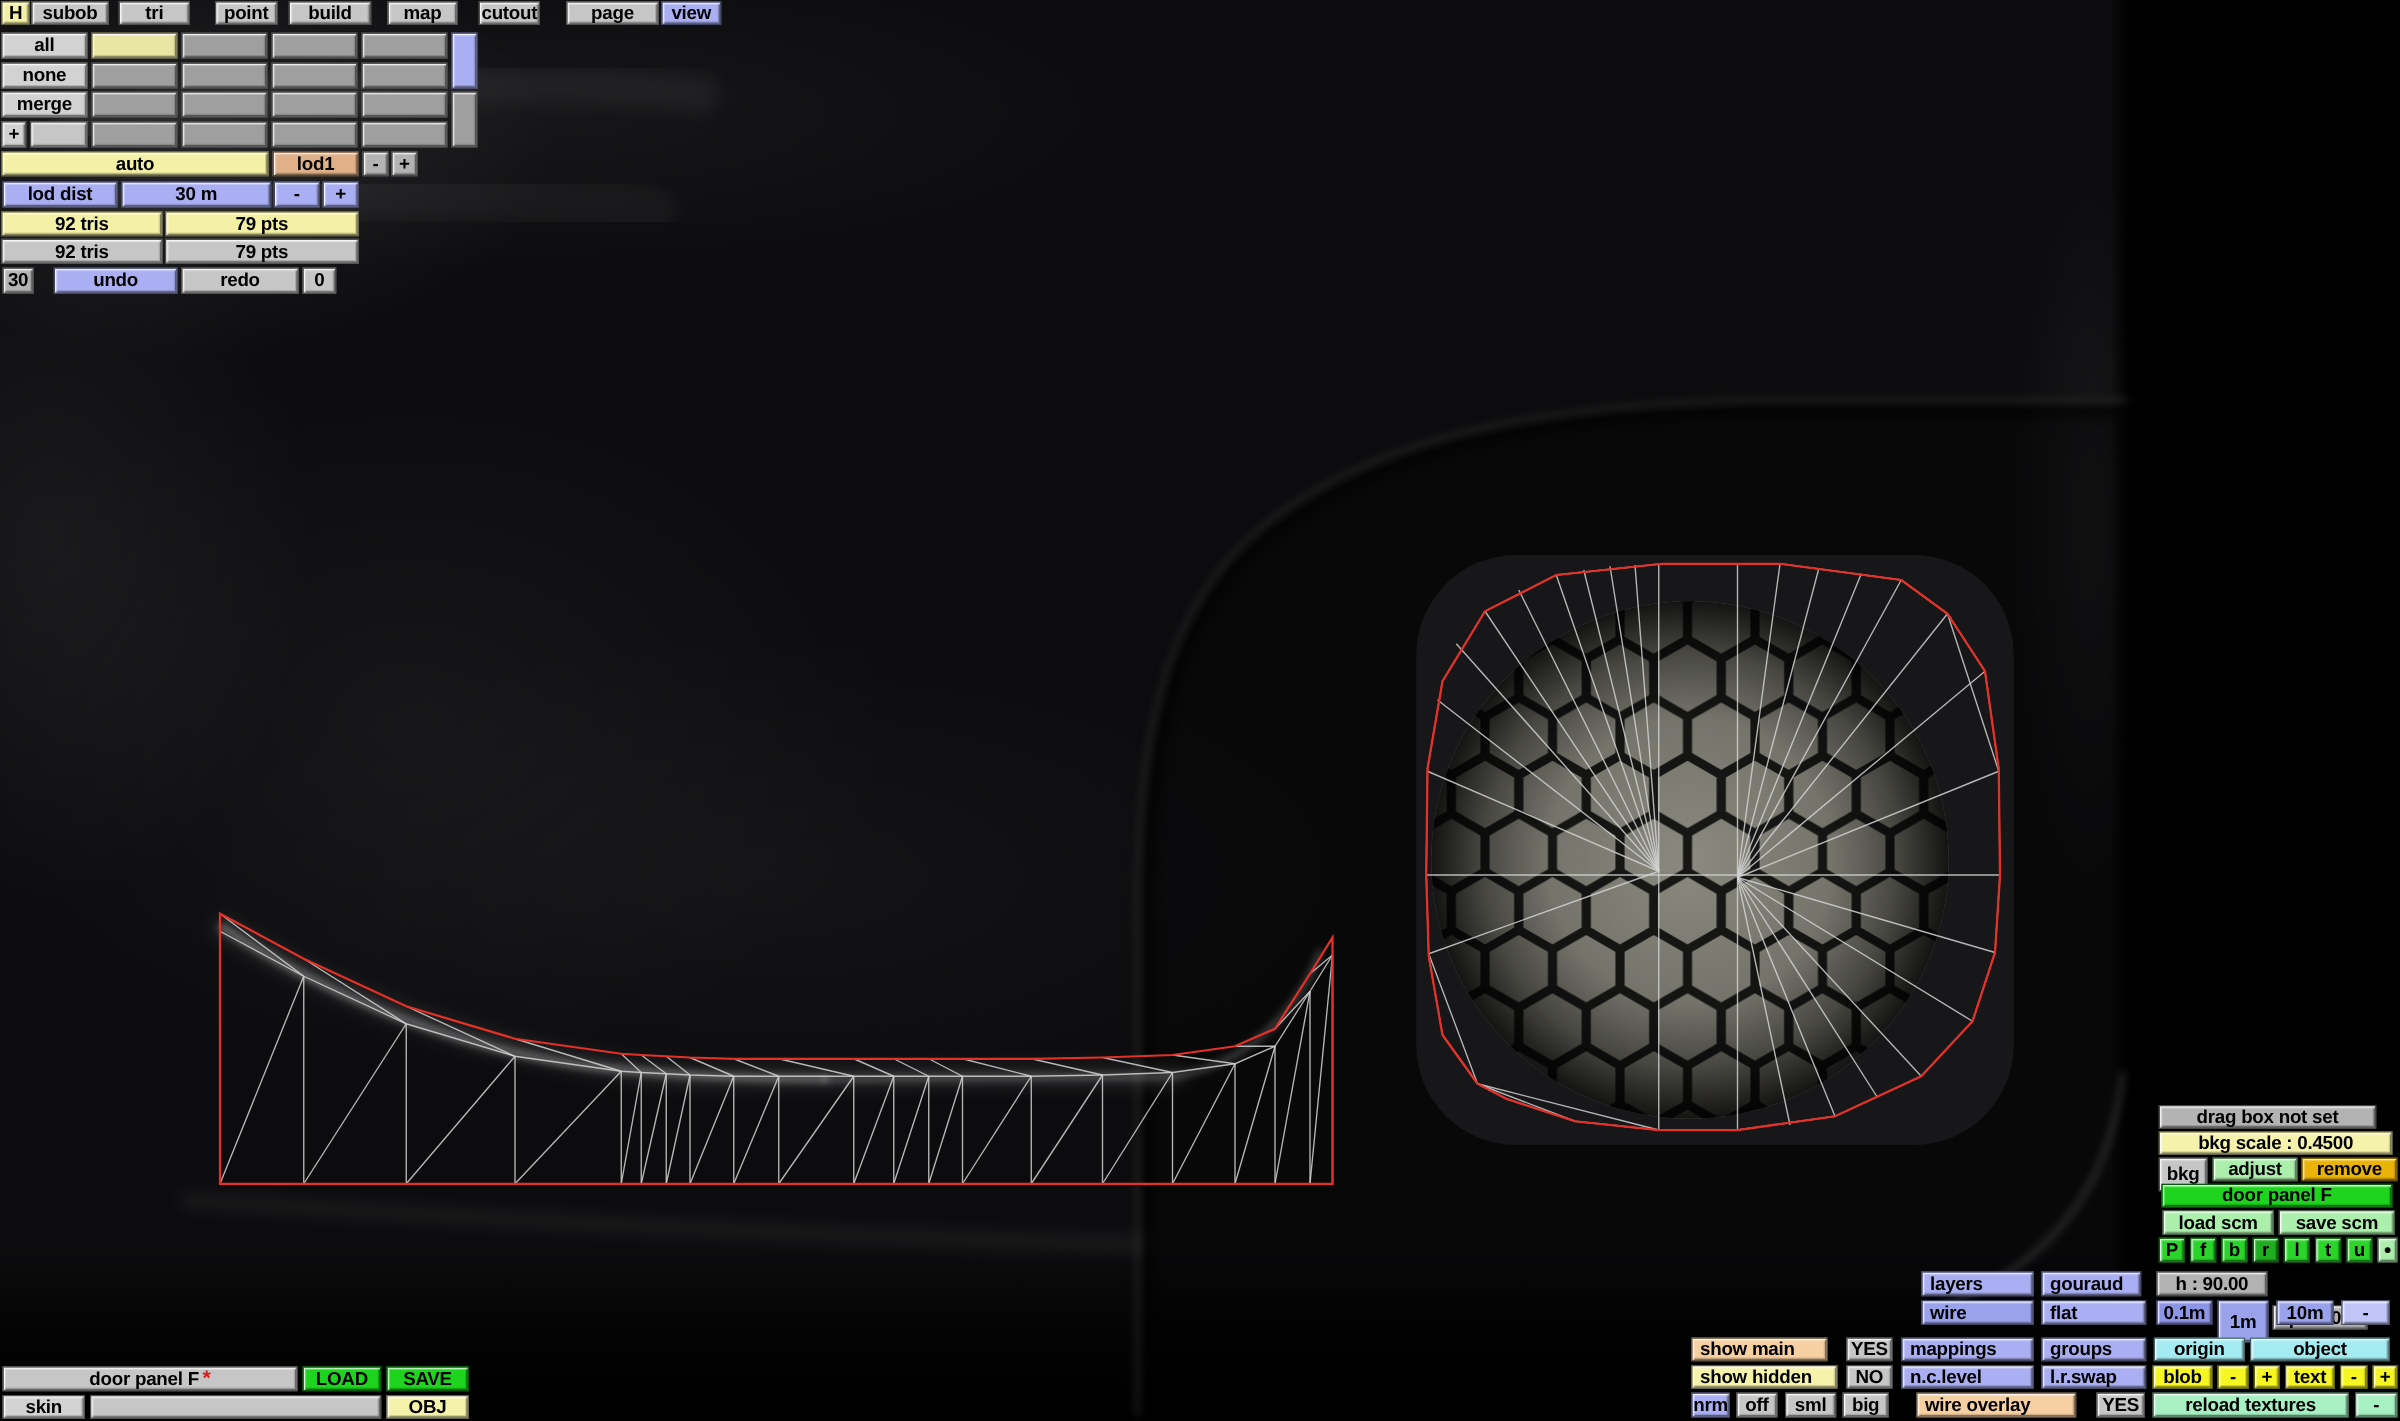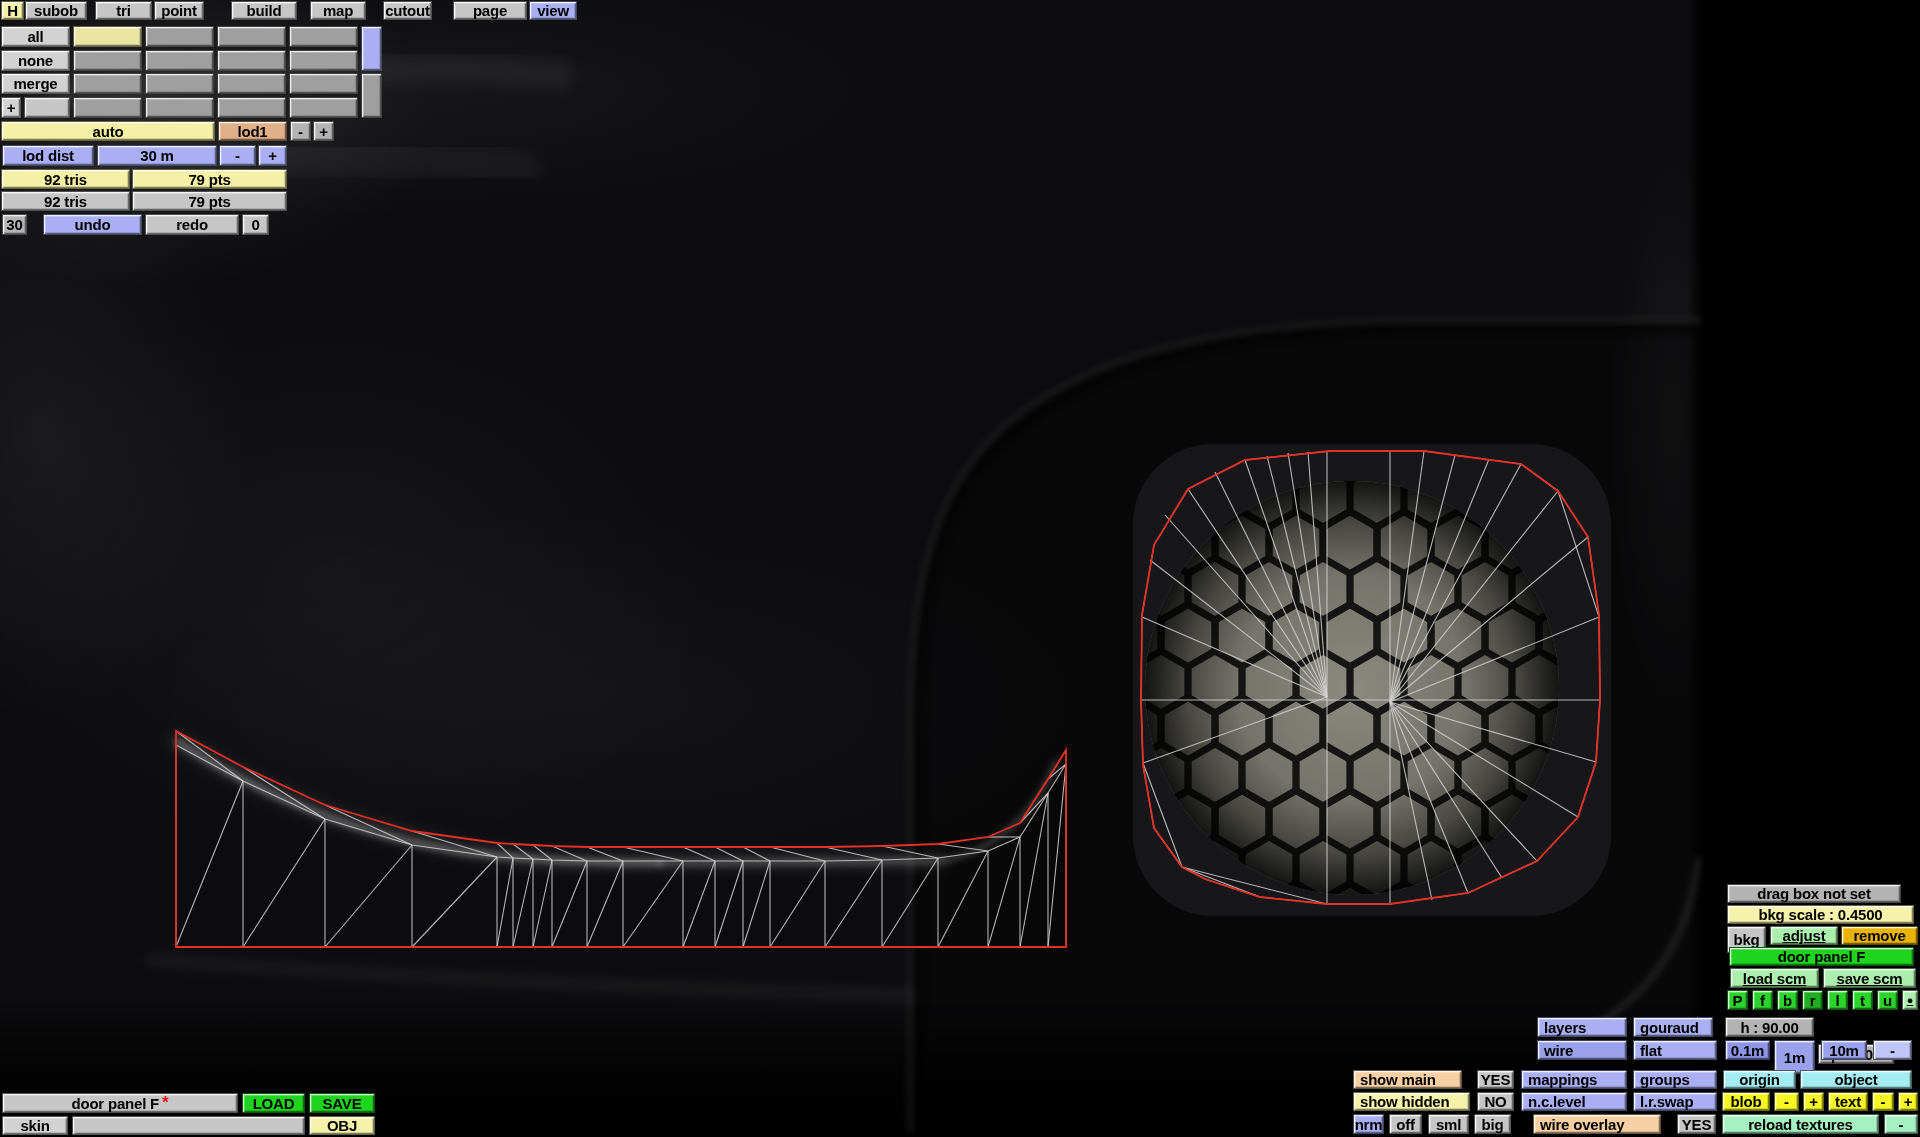--- a/index.html
+++ b/index.html
@@ -21,21 +21,21 @@
   
   .c{position:absolute;box-sizing:border-box;display:flex;align-items:center;justify-content:center;
      font:bold 15px/1 "Liberation Sans",sans-serif;color:#000;letter-spacing:-0.2px;white-space:nowrap;
      background:#c6c6c6;border:1px solid rgba(0,0,0,.6);
      box-shadow:inset 1px 1px 0 rgba(255,255,255,.75), inset 2px 2px 0 rgba(255,255,255,.28),
                 inset -1px -1px 0 rgba(0,0,0,.38), inset -2px -2px 0 rgba(0,0,0,.14);}
   .la{justify-content:flex-start;padding-left:6px;}
   .gy2{background:#b3b3b3;} .lab{background:#d2d2d2;} .dat{background:#9f9f9f;}
   .sel{background:#e9e5a2;} .yel{background:#f4f1a6;} .tan{background:#e0b189;}
   .per{background:#a9aff2;} .perd{background:#9aa2ec;} .perdd{background:#8d95e6;} .perl{background:#c0c5f8;}
-  .grn{background:#1ed41e;} .pgr{background:#aceeac;text-decoration:underline;} .mnt{background:#a6f0c2;} .sal{background:#eab308;}
+  .grn{background:#1ed41e;} .pgr{background:#aceeac;} .mnt{background:#a6f0c2;} .sal{background:#eab308;}
   .cyn{background:#a5ecf2;} .ylw{background:#f6f622;} .pch{background:#f6cfa2;} .pyl{background:#f5f2ac;}
   .vgr{background:#2bd42b;} .vgrd{background:#1fae1f;}
   .star{color:#e81515;font-size:17px;margin-left:3px;line-height:0;}
   .dotc{font-size:11px;}
 </style>
 </head>
 <body>
 
 <div id="stage">
 
@@ -183,21 +183,21 @@
           <line x1="1048" y1="779" x2="1066" y2="764"></line>
           <path d="M176,947 L176,731 L 243,767 L 325,805 L 412,831 L 497,843 L 513,844 L 533,845 L 552,846 L 587,847 L 623,847 L 683,847 L 715,847 L 743,847 L 770,847 L 825,847 L 882,846 L 938,844 L 988,837 L 1020,823 L 1048,779 L 1066,750 L1066,947 Z" stroke="#e43026" stroke-width="1.8" stroke-opacity="1" fill="none"></path>
         </g>
       </svg>
   </div>
 
   <div>
     <div class="c yel" style="left:1px;top:1px;width:23px;height:19px">H</div>
     <div class="c" style="left:25px;top:1px;width:62px;height:19px">subob</div>
     <div class="c" style="left:95px;top:1px;width:57px;height:19px">tri</div>
-    <div class="c" style="left:154px;top:1px;width:50px;height:19px">point</div>
+    <div class="c" style="left:172px;top:1px;width:50px;height:19px">point</div>
     <div class="c" style="left:231px;top:1px;width:66px;height:19px">build</div>
     <div class="c" style="left:310px;top:1px;width:56px;height:19px">map</div>
     <div class="c" style="left:383px;top:1px;width:49px;height:19px">cutout</div>
     <div class="c" style="left:453px;top:1px;width:74px;height:19px">page</div>
     <div class="c per" style="left:529px;top:1px;width:48px;height:19px">view</div>
   </div>
 
   <div>
 
     <div class="c lab" style="left:1px;top:26px;width:69px;height:21px">all</div>

